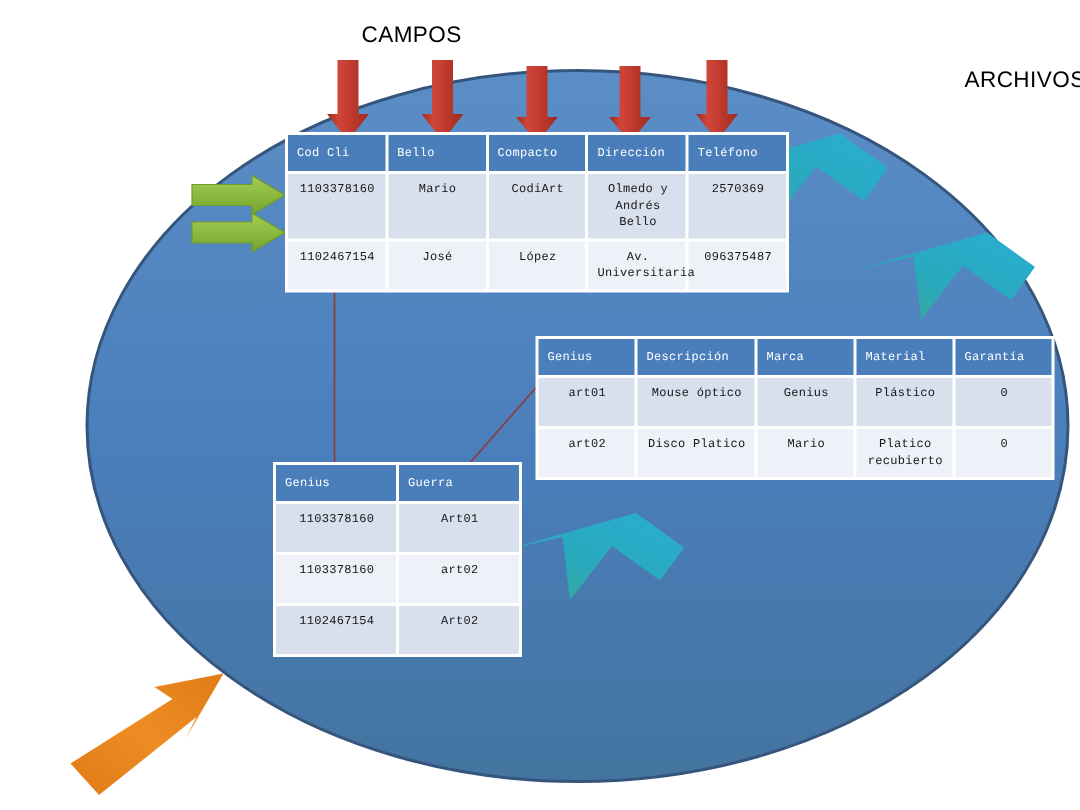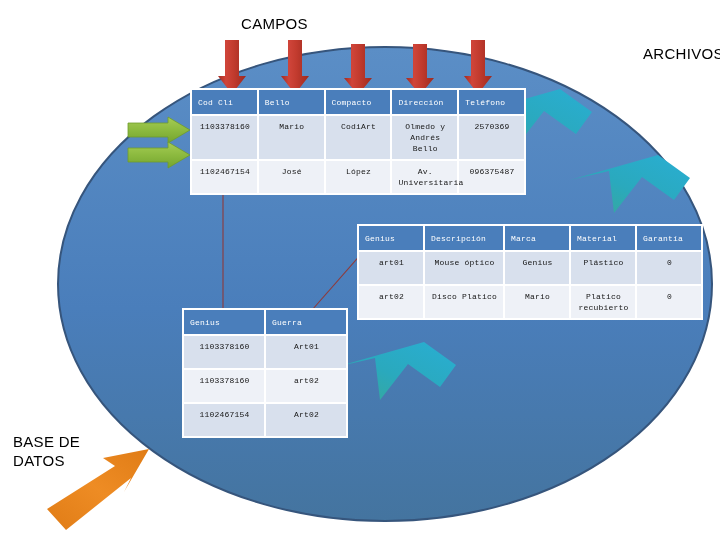--- a/index.html
+++ b/index.html
@@ -165,22 +165,20 @@
     <g>
       <polygon points="47,509 66,530 131,478 124,492 149,449 103,458 115,466" fill="url(#gOrange)"></polygon>
     </g>
 
     <line x1="223" y1="93" x2="223" y2="325" stroke="#8e3a3a" stroke-width="1.1"></line>
     <line x1="377" y1="236" x2="305" y2="318" stroke="#8e3a3a" stroke-width="1.1"></line>
   </svg>
 
   <div id="label-campos" class="ext-label">CAMPOS</div>
   <div id="label-archivos" class="ext-label">ARCHIVOS</div>
-  <div id="label-basedatos" class="ext-label">BASE DE
-DATOS</div>
 
   <table id="table-clientes" class="db-table">
     <colgroup>
       <col class="c-narrow">
         <col class="c-narrow">
         <col class="c-narrow">
         <col class="c-narrow">
         <col class="c-narrow">
     </colgroup>
     <thead>

